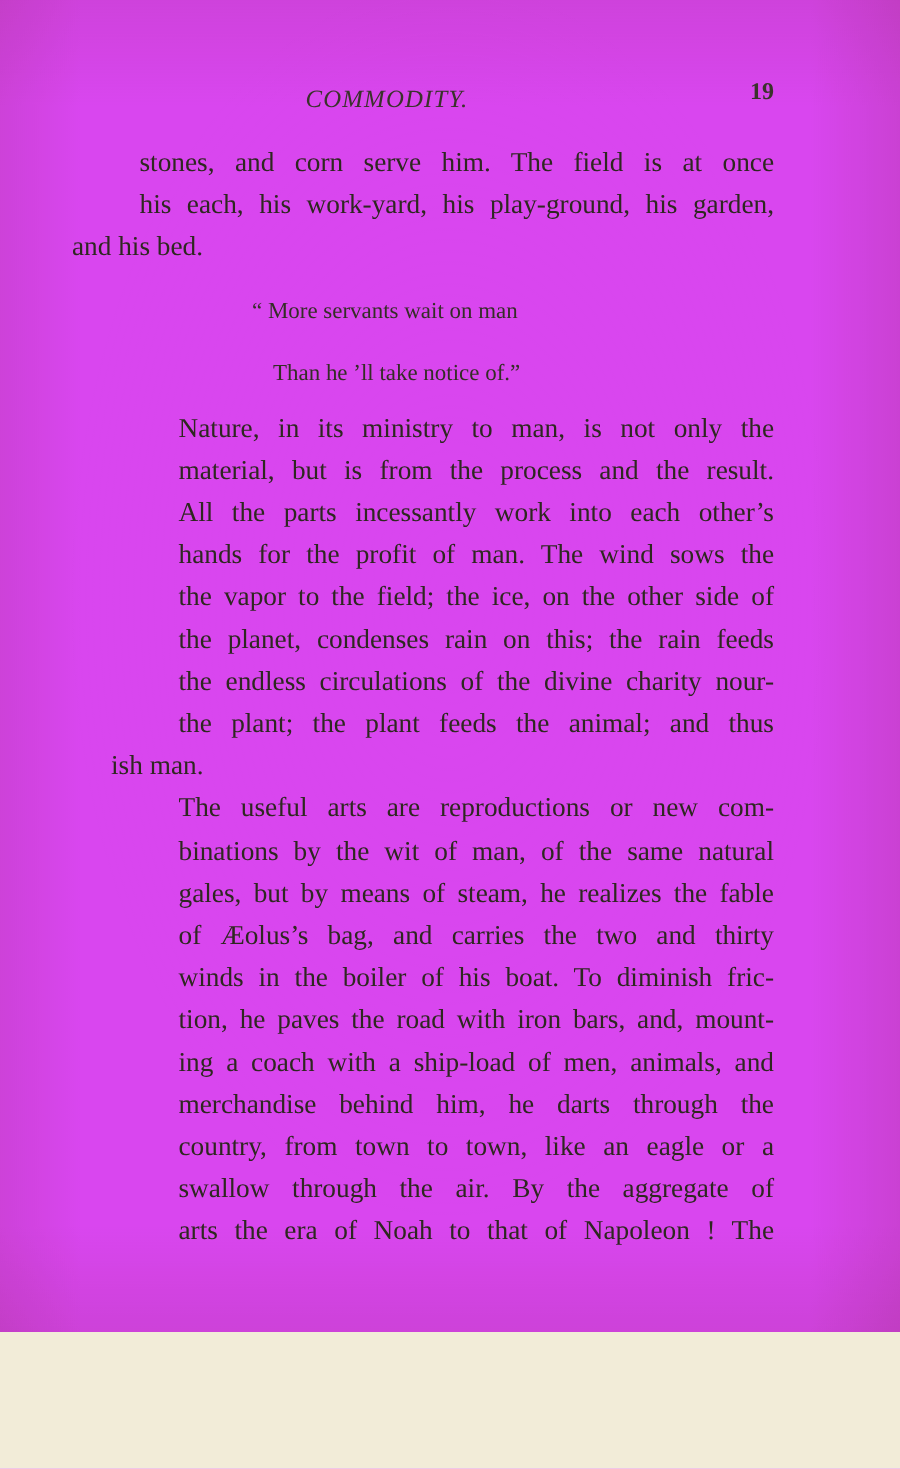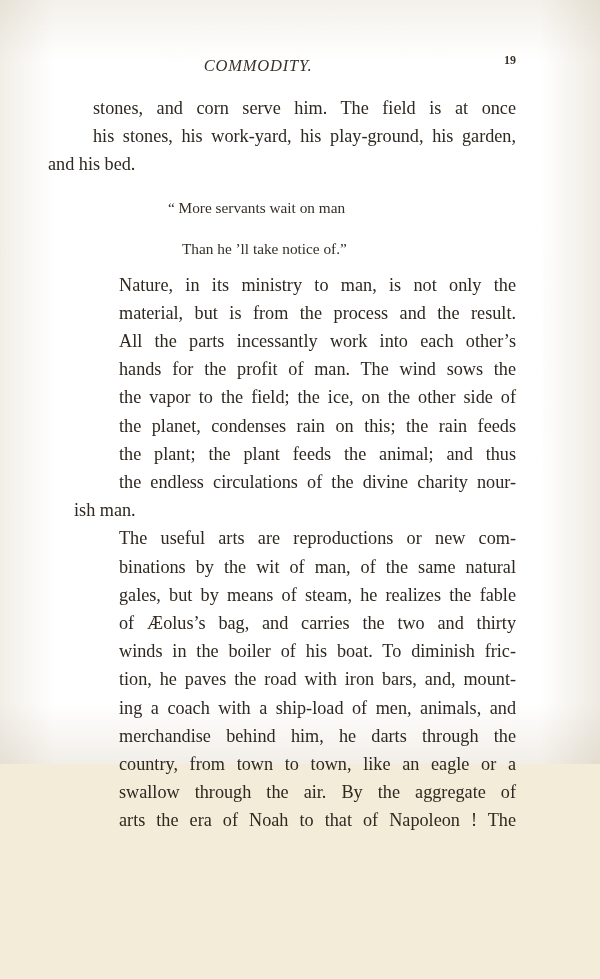--- a/index.html
+++ b/index.html
@@ -10,24 +10,24 @@
     width: 600px;
     height: 979px;
     background: #f2ecd8;
     font-family: "Liberation Serif", serif;
     color: #2b2722;
     overflow: hidden;
   }
   .page {
     position: relative;
     width: 600px;
-    height: 764px;
+    height: 888px;
     box-sizing: border-box;
     padding: 0;
-    background: #ffffff;
+    background: #d946ef;
   }
   
   .page:before {
     content: "";
     position: absolute;
     inset: 0;
     pointer-events: none;
     background:
       radial-gradient(ellipse at 50% 45%, rgba(255,255,255,0.22) 0%, rgba(255,255,255,0) 60%),
       linear-gradient(90deg, rgba(170,150,110,0.16) 0%, rgba(170,150,110,0) 9%, rgba(170,150,110,0) 90%, rgba(170,150,110,0.20) 100%),
@@ -49,21 +49,21 @@
     text-align: center;
     font-style: italic;
     font-size: 16.5px;
     letter-spacing: 0.8px;
     color: #3a332b;
   }
   .page-number {
     position: absolute;
     right: 0;
     top: -3px;
-    font-size: 12px;
+    font-size: 16px;
     font-weight: bold;
     color: #3a332b;
   }
   .body-text {
     position: absolute;
     left: 48px;
     top: 94px;
     width: 468px;
     font-size: 18.2px;
     line-height: 28.2px;
@@ -113,38 +113,38 @@
 
   <div class="running-head">
     <div class="running-title">COMMODITY.</div>
     <div class="page-number">19</div>
   </div>
 
   <div class="body-text">
 
     <p class="para">
       <span class="line just">stones, and corn serve him.   The field is at once</span>
-      <span class="line just">his stones, his work-yard, his play-ground, his garden,</span>
+      <span class="line just">his each, his work-yard, his play-ground, his garden,</span>
       <span class="line last">and his bed.</span>
     </p>
 
     <div class="verse">
       <span class="vline">“ More servants wait on man</span>
       <span class="vline second">Than he ’ll take notice of.”</span>
     </div>
 
     <p class="para indent">
       <span class="line just" style="text-indent:26px">Nature, in its ministry to man, is not only the</span>
       <span class="line just">material, but is from the process and the result.</span>
       <span class="line just">All the parts incessantly work into each other’s</span>
       <span class="line just">hands for the profit of man.   The wind sows the</span>
       <span class="line just">the vapor to the field; the ice, on the other side of</span>
       <span class="line just">the planet, condenses rain on this; the rain feeds</span>
+      <span class="line just">the endless circulations of the divine charity nour-</span>
       <span class="line just">the plant; the plant feeds the animal; and thus</span>
-      <span class="line just">the endless circulations of the divine charity nour-</span>
       <span class="line last">ish man.</span>
     </p>
 
     <p class="para indent">
       <span class="line just" style="text-indent:26px">The useful arts are reproductions or new com-</span>
       <span class="line just">binations by the wit of man, of the same natural</span>
       <span class="line just">gales, but by means of steam, he realizes the fable</span>
       <span class="line just">of Æolus’s bag, and carries the two and thirty</span>
       <span class="line just">winds in the boiler of his boat.   To diminish fric-</span>
       <span class="line just">tion, he paves the road with iron bars, and, mount-</span>

